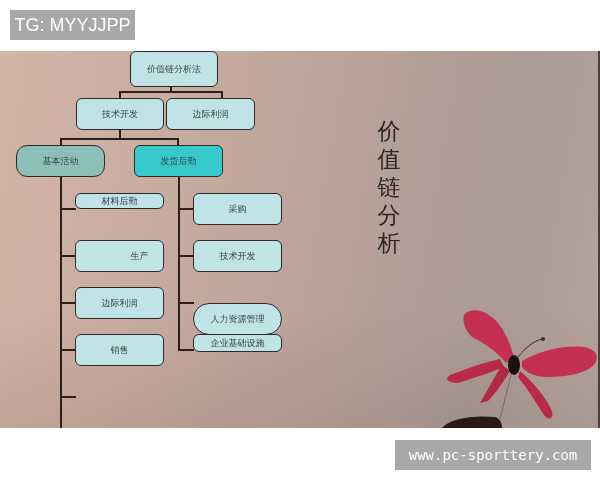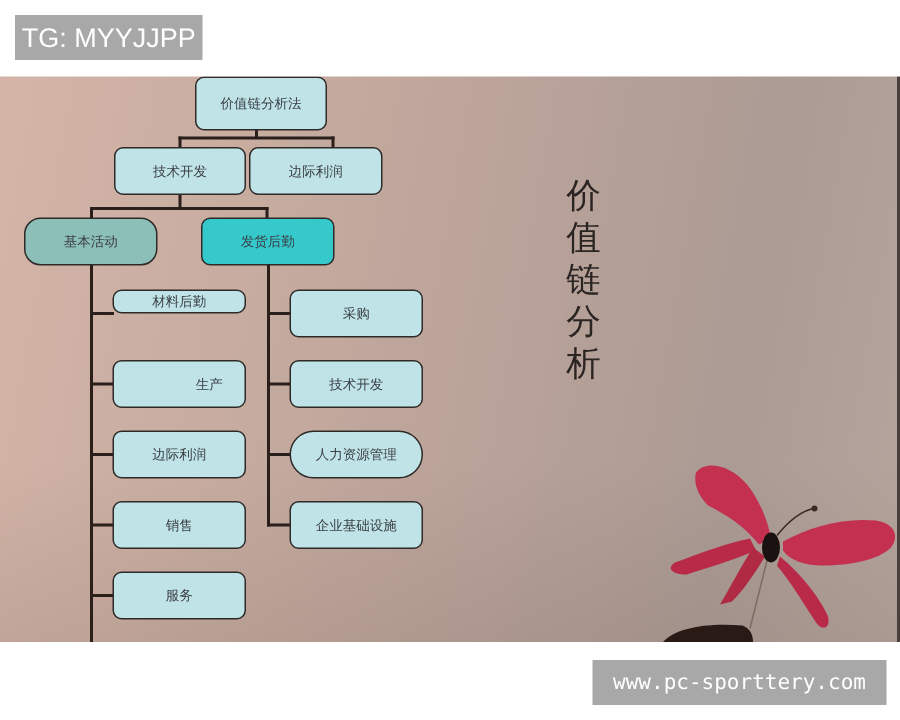--- a/index.html
+++ b/index.html
@@ -55,26 +55,25 @@
   <div class="node" style="left:76px;top:47px;width:88px;height:32px;">技术开发</div>
   <div class="node" style="left:166px;top:47px;width:89px;height:32px;text-align:center;">边际利润</div>
 
   <div class="node primary" style="left:16px;top:94px;width:89px;height:32px;border-radius:11px;">基本活动</div>
   <div class="node support" style="left:134px;top:94px;width:89px;height:32px;">发货后勤</div>
 
   <div class="node" style="left:75px;top:142px;width:89px;height:16px;">材料后勤</div>
   <div class="node" style="left:75px;top:189px;width:89px;height:32px;padding-left:40px;">生产</div>
   <div class="node" style="left:75px;top:236px;width:89px;height:32px;">边际利润</div>
   <div class="node" style="left:75px;top:283px;width:89px;height:32px;">销售</div>
-  <div class="node" style="left:75px;top:330px;width:89px;height:32px;">服务</div>
 
   <div class="node" style="left:193px;top:142px;width:89px;height:32px;">采购</div>
   <div class="node" style="left:193px;top:189px;width:89px;height:32px;text-align:right;">技术开发</div>
-  <div class="node" style="left:193px;top:236px;width:89px;height:32px;border-radius:16px;">人力资源管理</div>
-  <div class="node" style="left:193px;top:283px;width:89px;height:32px;">企业基础设施</div>
+  <div class="node" style="left:193px;top:252px;width:89px;height:32px;border-radius:16px;">人力资源管理</div>
+  <div class="node" style="left:193px;top:283px;width:89px;height:18px;">企业基础设施</div>
 
   <div class="vtitle">
     <span>价</span>
     <span>值</span>
     <span>链</span>
     <span>分</span>
     <span>析</span>
   </div>
 
   <svg class="butterfly" viewBox="0 0 160 127">

